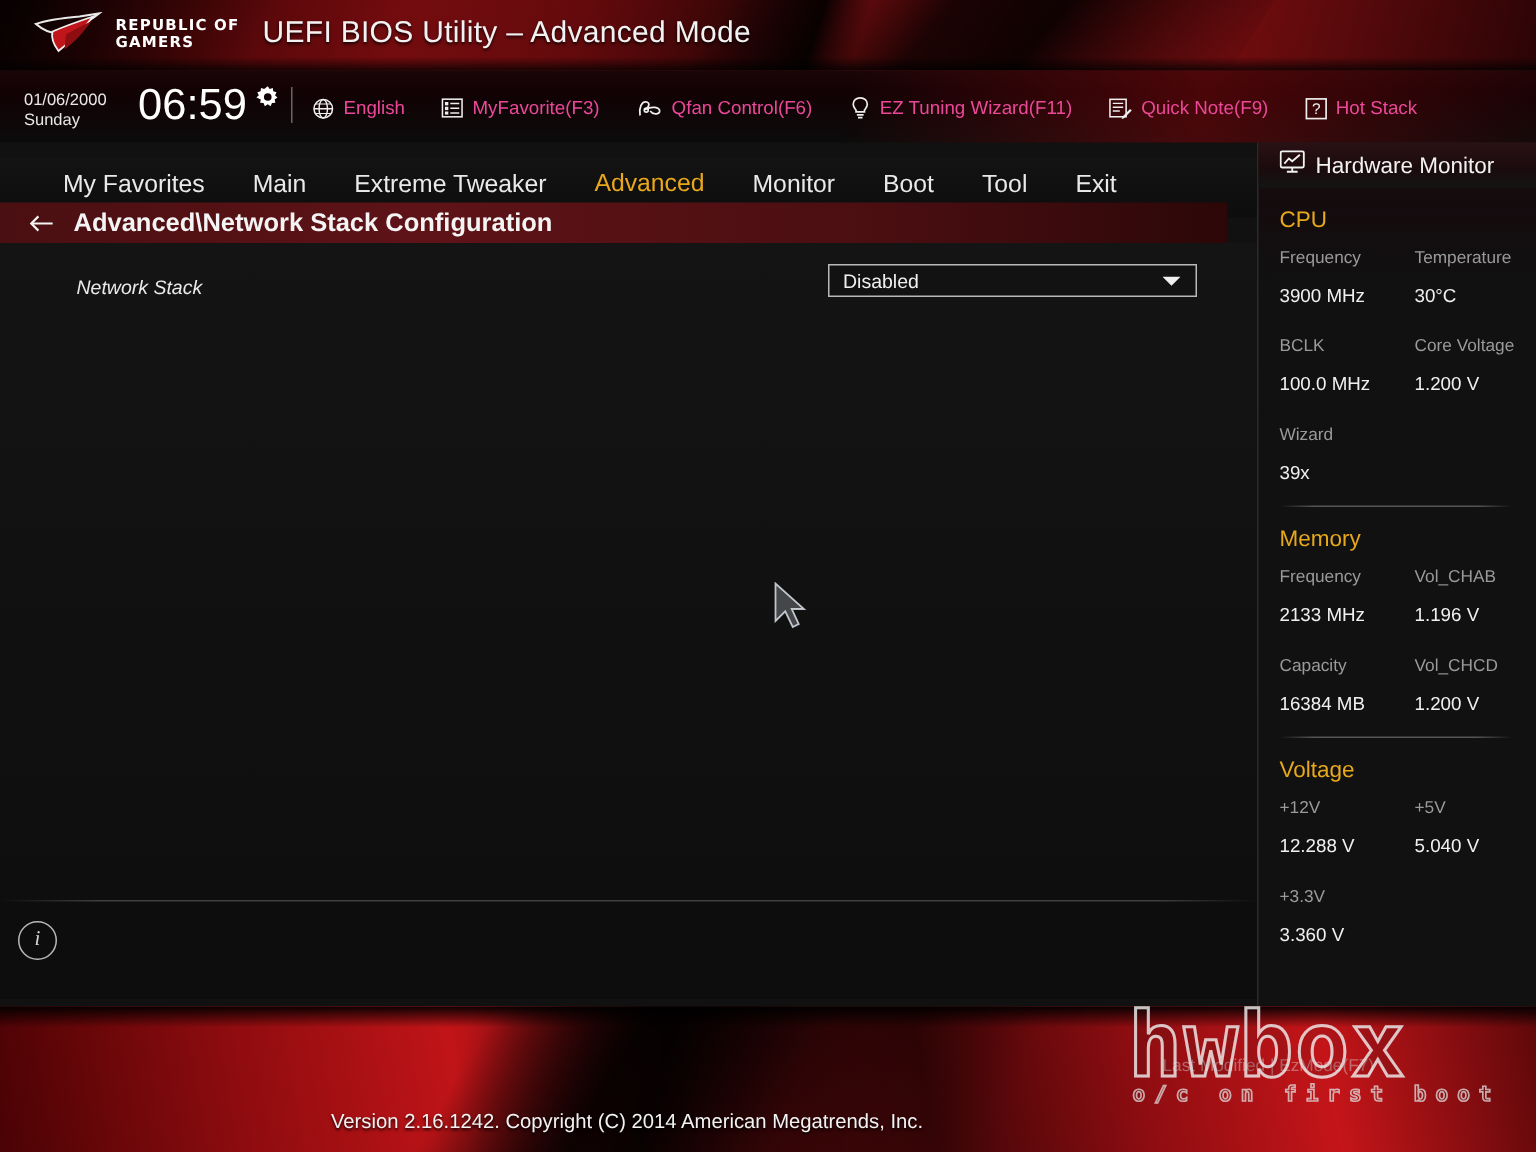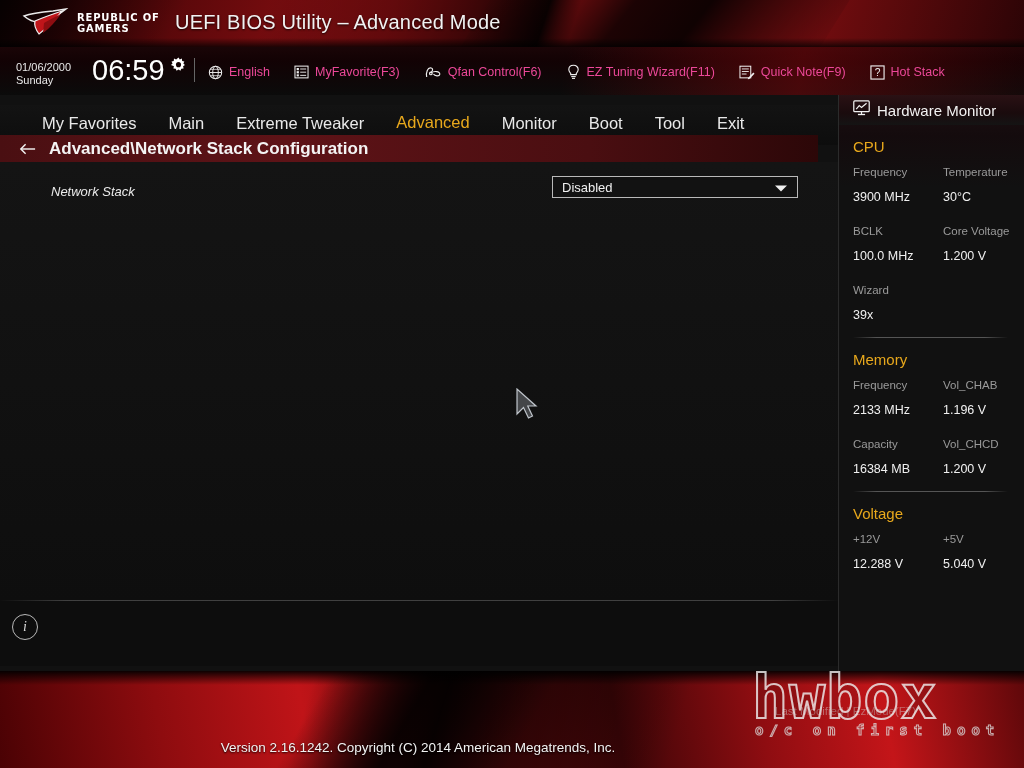--- a/index.html
+++ b/index.html
@@ -414,20 +414,26 @@
     <div class="side-rule"></div>
 
     <div class="sect-title">Voltage</div>
     <div class="grp">
       <div class="grid2">
         <span class="g-key">+12V</span>
         <span class="g-key">+5V</span>
         <span class="g-val">12.288 V</span>
         <span class="g-val">5.040 V</span>
       </div>
+      <div class="grid2" style="margin-top:13px">
+        <span class="g-key">+3.3V</span>
+        <span class="g-key"></span>
+        <span class="g-val">3.360 V</span>
+        <span class="g-val"></span>
+      </div>
     </div>
   </div>
 
   <div class="footer">
     <div class="footer-slash"></div>
   </div>
 
   <div class="hidden-hints">Last Modified | EzMode(F7)</div>
 
   <div class="wm">

